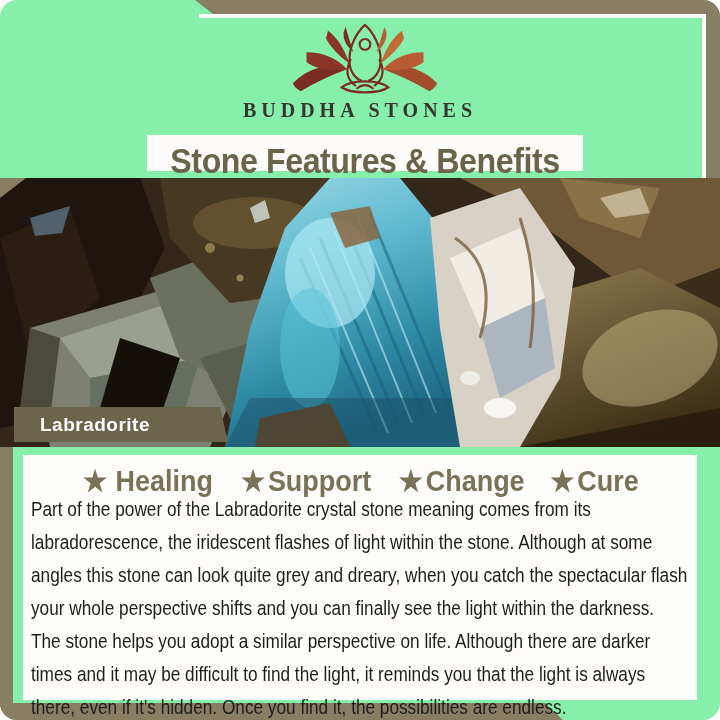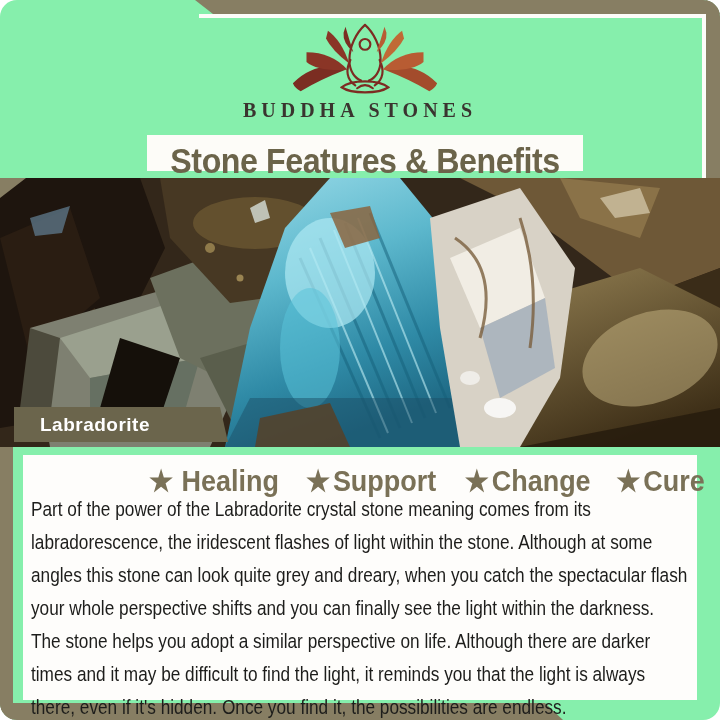--- a/index.html
+++ b/index.html
@@ -35,22 +35,22 @@
 
   
   .label-band{position:absolute;left:14px;top:407px;width:214px;height:35px;background:#6b654c;
     clip-path:polygon(0 0,206px 0,214px 100%,0 100%);}
   .label-band span{display:block;padding-left:26px;line-height:35px;color:#ffffff;
     font-size:19px;font-weight:bold;letter-spacing:.5px;}
 
   
   .bottom-panel{position:absolute;left:23px;top:455px;width:674px;height:245px;background:#fefdfb;}
 
-  .benefits{position:absolute;left:23px;top:464px;width:674px;text-align:right;
-    font-weight:bold;font-size:29px;color:#7a7157;white-space:nowrap;padding-left:20px;}
+  .benefits{position:absolute;left:23px;top:464px;width:674px;text-align:center;
+    font-weight:bold;font-size:29px;color:#7a7157;white-space:nowrap;}
   .b-item{display:inline-block;margin:0 9px;transform:scaleX(.93);}
   .b-item .star{margin-right:3px;}
   .b-item.first .star{margin-right:9px;}
 
   .desc{position:absolute;left:31px;top:492px;width:782px;transform:scaleX(.84);
     transform-origin:0 0;font-size:20.5px;line-height:33px;color:#1d1d1b;margin:0;}
 </style>
 </head>
 <body>
 

